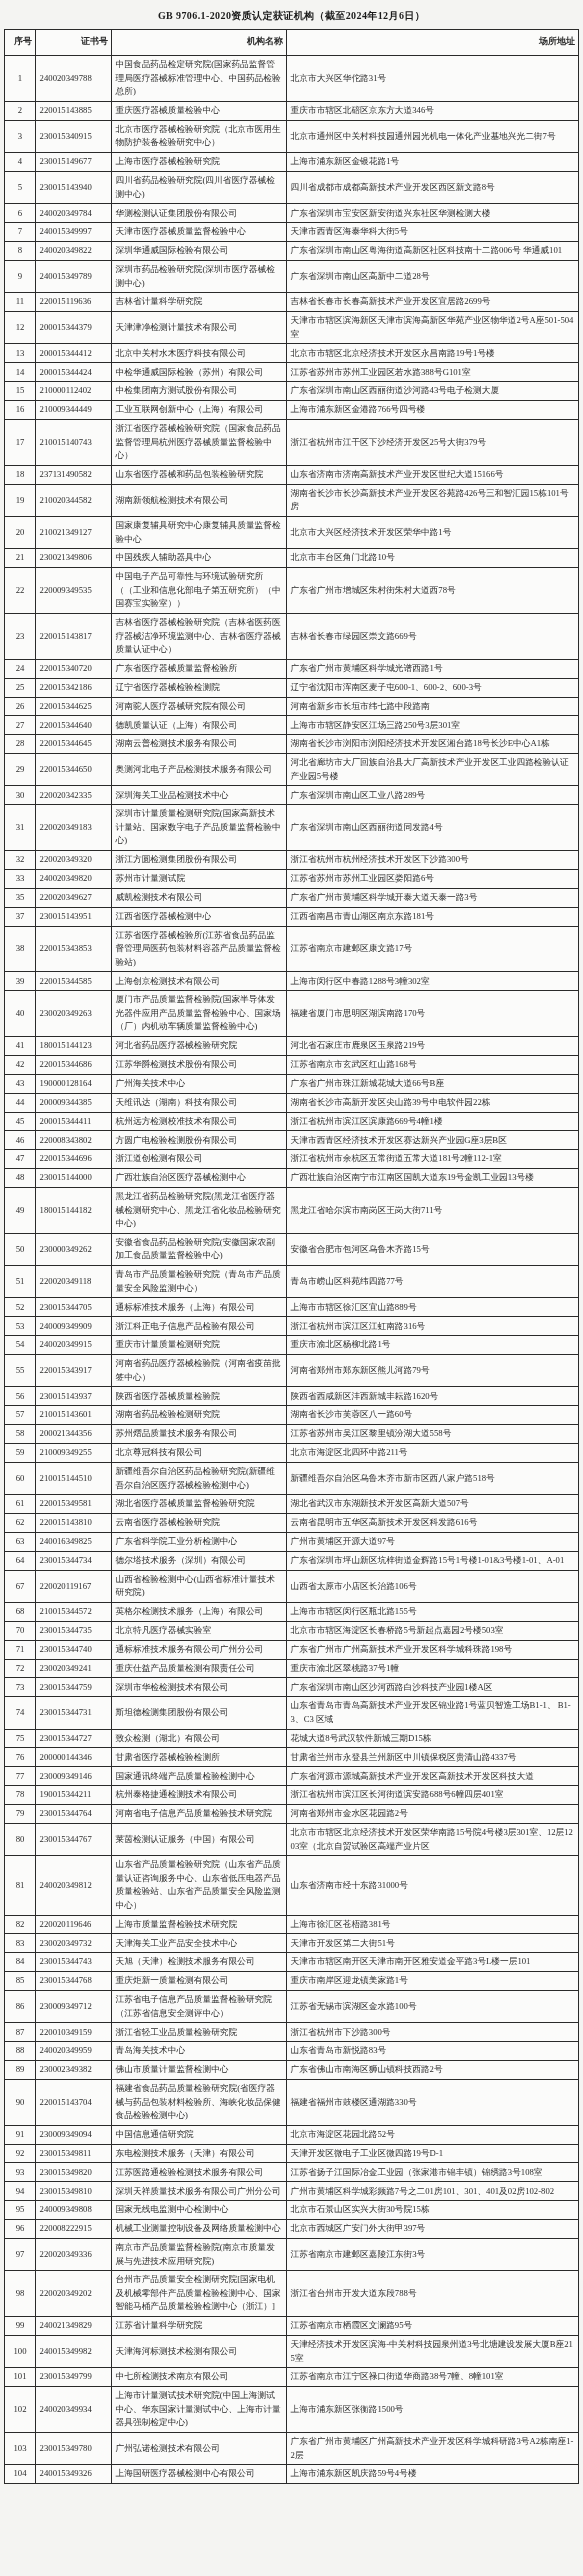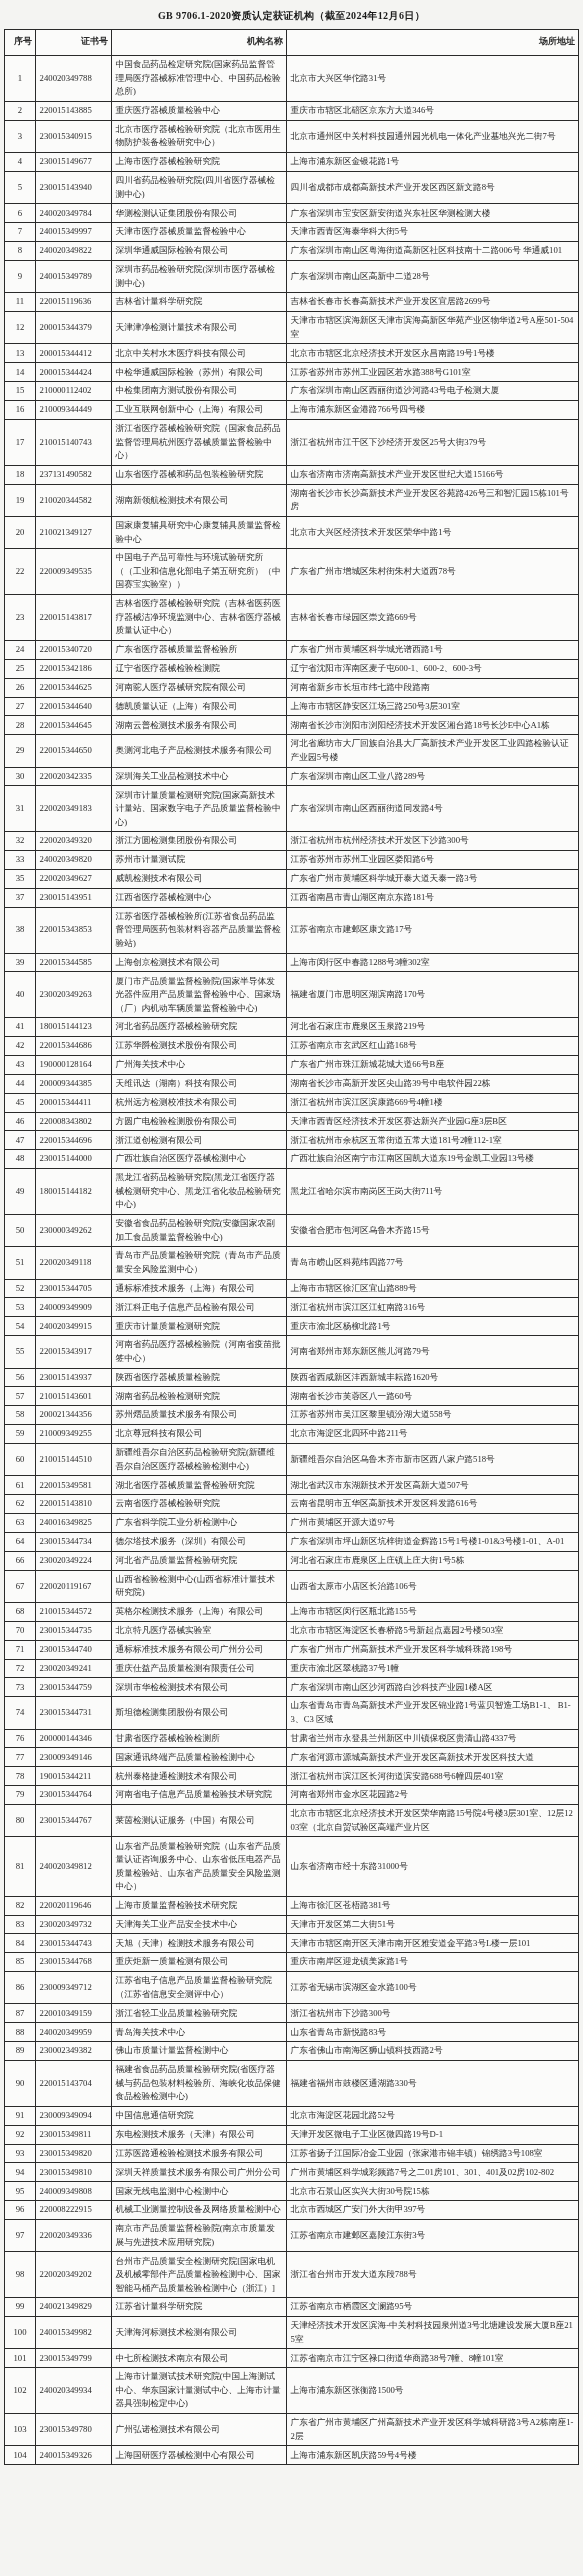--- a/index.html
+++ b/index.html
@@ -192,20 +192,26 @@
           <td data-name="org-name-cell">湖南新领航检测技术有限公司</td>
           <td data-name="address-cell">湖南省长沙市长沙高新技术产业开发区谷苑路426号三和智汇园15栋101号房</td>
         </tr>
         <tr data-name="table-row">
           <td data-name="row-number-cell">20</td>
           <td data-name="cert-number-cell">210021349127</td>
           <td data-name="org-name-cell">国家康复辅具研究中心康复辅具质量监督检验中心</td>
           <td data-name="address-cell">北京市大兴区经济技术开发区荣华中路1号</td>
         </tr>
         <tr data-name="table-row">
+          <td data-name="row-number-cell">21</td>
+          <td data-name="cert-number-cell">230021349806</td>
+          <td data-name="org-name-cell">中国残疾人辅助器具中心</td>
+          <td data-name="address-cell">北京市丰台区角门北路10号</td>
+        </tr>
+        <tr data-name="table-row">
           <td data-name="row-number-cell">22</td>
           <td data-name="cert-number-cell">220009349535</td>
           <td data-name="org-name-cell">中国电子产品可靠性与环境试验研究所（（工业和信息化部电子第五研究所）（中国赛宝实验室））</td>
           <td data-name="address-cell">广东省广州市增城区朱村街朱村大道西78号</td>
         </tr>
         <tr data-name="table-row">
           <td data-name="row-number-cell">23</td>
           <td data-name="cert-number-cell">220015143817</td>
           <td data-name="org-name-cell">吉林省医疗器械检验研究院（吉林省医药医疗器械洁净环境监测中心、吉林省医疗器械质量认证中心）</td>
           <td data-name="address-cell">吉林省长春市绿园区崇文路669号</td>
@@ -438,26 +444,20 @@
           <td data-name="org-name-cell">广东省科学院工业分析检测中心</td>
           <td data-name="address-cell">广州市黄埔区开源大道97号</td>
         </tr>
         <tr data-name="table-row">
           <td data-name="row-number-cell">64</td>
           <td data-name="cert-number-cell">230015344734</td>
           <td data-name="org-name-cell">德尔塔技术服务（深圳）有限公司</td>
           <td data-name="address-cell">广东省深圳市坪山新区坑梓街道金辉路15号1号楼1-01&amp;3号楼1-01、A-01</td>
         </tr>
         <tr data-name="table-row">
-          <td data-name="row-number-cell">66</td>
-          <td data-name="cert-number-cell">230020349224</td>
-          <td data-name="org-name-cell">河北省产品质量监督检验研究院</td>
-          <td data-name="address-cell">河北省石家庄市鹿泉区上庄镇上庄大街1号5栋</td>
-        </tr>
-        <tr data-name="table-row">
           <td data-name="row-number-cell">67</td>
           <td data-name="cert-number-cell">220020119167</td>
           <td data-name="org-name-cell">山西省检验检测中心(山西省标准计量技术研究院)</td>
           <td data-name="address-cell">山西省太原市小店区长治路106号</td>
         </tr>
         <tr data-name="table-row">
           <td data-name="row-number-cell">68</td>
           <td data-name="cert-number-cell">210015344572</td>
           <td data-name="org-name-cell">英格尔检测技术服务（上海）有限公司</td>
           <td data-name="address-cell">上海市市辖区闵行区瓶北路155号</td>
@@ -484,20 +484,26 @@
           <td data-name="row-number-cell">73</td>
           <td data-name="cert-number-cell">230015344759</td>
           <td data-name="org-name-cell">深圳市华检检测技术有限公司</td>
           <td data-name="address-cell">广东省深圳市南山区沙河西路白沙科技产业园1楼A区</td>
         </tr>
         <tr data-name="table-row">
           <td data-name="row-number-cell">74</td>
           <td data-name="cert-number-cell">230015344731</td>
           <td data-name="org-name-cell">斯坦德检测集团股份有限公司</td>
           <td data-name="address-cell">山东省青岛市青岛高新技术产业开发区锦业路1号蓝贝智造工场B1-1、 B1-3、C3 区域</td>
+        </tr>
+        <tr data-name="table-row">
+          <td data-name="row-number-cell">75</td>
+          <td data-name="cert-number-cell">230015344727</td>
+          <td data-name="org-name-cell">致众检测（湖北）有限公司</td>
+          <td data-name="address-cell">花城大道8号武汉软件新城三期D15栋</td>
         </tr>
         <tr data-name="table-row">
           <td data-name="row-number-cell">76</td>
           <td data-name="cert-number-cell">200000144346</td>
           <td data-name="org-name-cell">甘肃省医疗器械检验检测所</td>
           <td data-name="address-cell">甘肃省兰州市永登县兰州新区中川镇保税区贵清山路4337号</td>
         </tr>
         <tr data-name="table-row">
           <td data-name="row-number-cell">77</td>
           <td data-name="cert-number-cell">230009349146</td>

